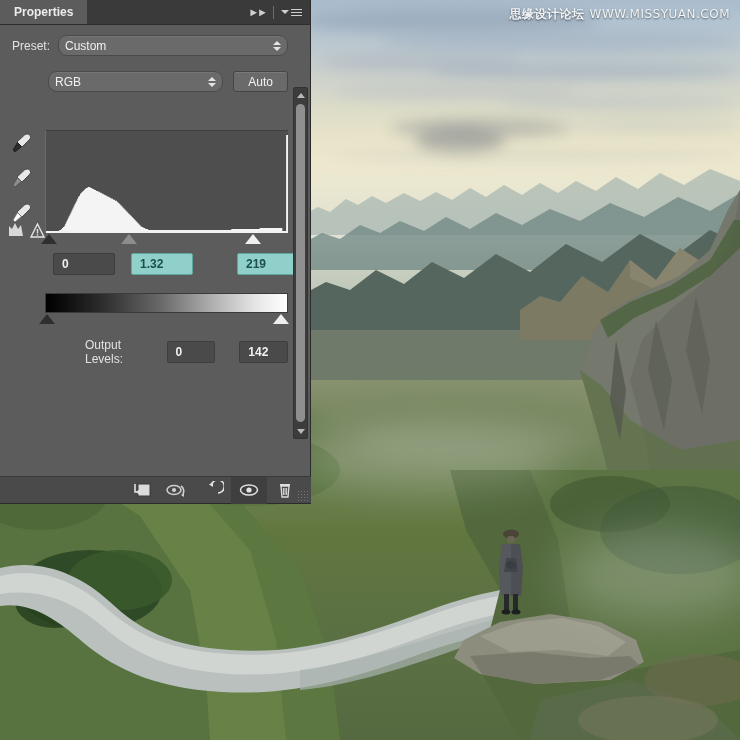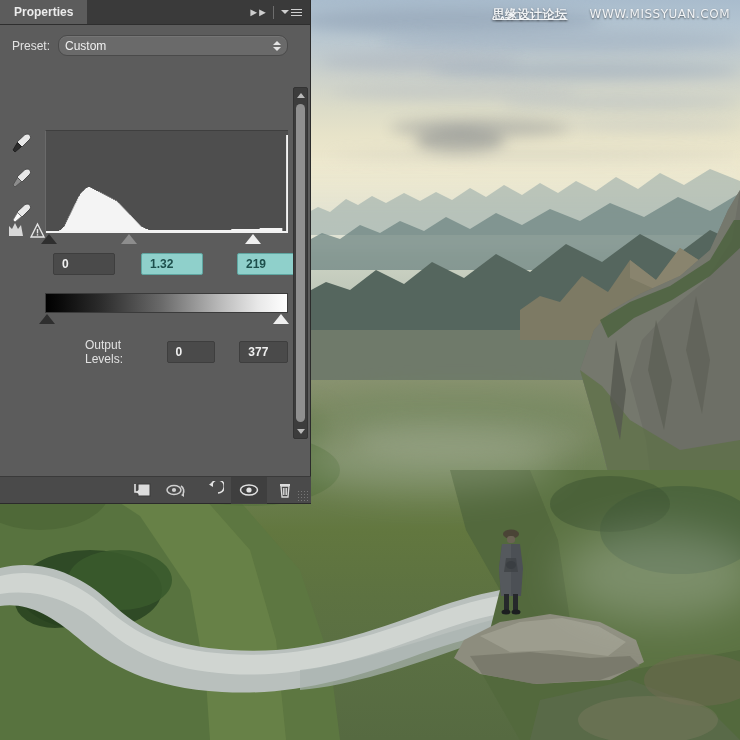--- a/index.html
+++ b/index.html
@@ -60,21 +60,21 @@
         #566a41 100%);
   }
 
   .wm {
     position: absolute; right: 10px; top: 6px;
     color: #f2f4f6; font-size: 12px; letter-spacing: .5px;
     text-shadow: 0 1px 2px rgba(0,0,0,.55);
     font-family: "DejaVu Sans", sans-serif;
     white-space: nowrap;
   }
-  .wm .cn { font-weight: bold; margin-right: 22px; text-decoration: underline; }
+  .wm .cn { font-weight: bold; margin-right: 5px; }
 
   
   #panel {
     position: absolute; left: 0; top: 0; width: 311px; height: 504px;
     background: #5c5c5c;
     border-right: 1px solid #2b2b2b;
     border-bottom: 1px solid #2b2b2b;
     color: #e6e6e6;
     font-size: 12px;
     user-select: none;
@@ -363,20 +363,30 @@
         <span class="lbl">Preset:</span>
         <span class="select">
           <span>Custom</span>
           <span class="stepper">
             <span class="up"></span>
               <span class="dn"></span>
           </span>
         </span>
       </div>
 
+      <div class="row chan-row">
+        <span class="select chan-select">
+          <span>RGB</span>
+          <span class="stepper">
+            <span class="up"></span>
+              <span class="dn"></span>
+          </span>
+        </span>
+        <span class="btn">Auto</span>
+      </div>
 
       <div class="drops">
         <div class="drop">
           <svg viewBox="0 0 26 26" width="26" height="26">
             <path d="M19,4 a3.2,3.2 0 0 1 3,5 L14,17 L9,12 L17,4.5 Z" fill="#e8e8e8" stroke="#4a4a4a" stroke-width="1"></path>
             <path d="M9.5,12.5 L13.5,16.5 L7,22 L5,20 Z" fill="#2b2b2b" stroke="#1a1a1a" stroke-width=".8"></path>
           </svg>
         </div>
         <div class="drop">
           <svg viewBox="0 0 26 26" width="26" height="26">
@@ -412,34 +422,34 @@
         </div>
 
         <div class="sliderbar">
           <span class="tri-h tri-black" style="left:-4px;"></span>
           <span class="tri-h tri-gray" style="left:76px;"></span>
           <span class="tri-h tri-white" style="left:200px;"></span>
         </div>
 
         <div class="fields">
           <span class="fld fld-dark" style="left:8px;">0</span>
-          <span class="fld fld-hl" style="left:96px;">1.32</span>
+          <span class="fld fld-hl" style="left:86px;">1.32</span>
           <span class="fld fld-hl" style="left:182px;margin-left:10px;">219</span>
         </div>
 
         <div class="ramp"></div>
         <div class="ramp-sliders">
           <span class="tri-h tri-black" style="left:-6px;"></span>
           <span class="tri-h tri-white" style="left:228px;"></span>
         </div>
 
         <div class="row out-row">
           <span class="lbl">Output Levels:</span>
           <span class="out-fld">0</span>
-          <span class="out-fld">377</span>
+          <span class="out-fld">142</span>
         </div>
       </div>
 
       <div class="vscroll">
         <span class="vs-arrow">
             <span class="u"></span>
           </span>
         <span class="vs-thumb"></span>
         <span class="vs-arrow">
             <span class="d"></span>

